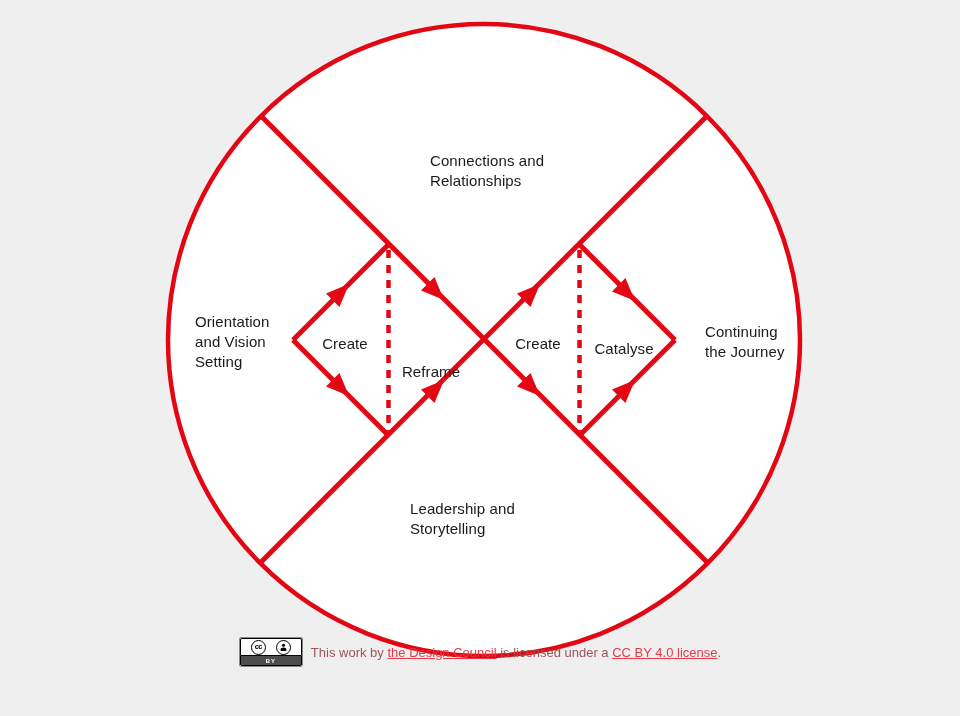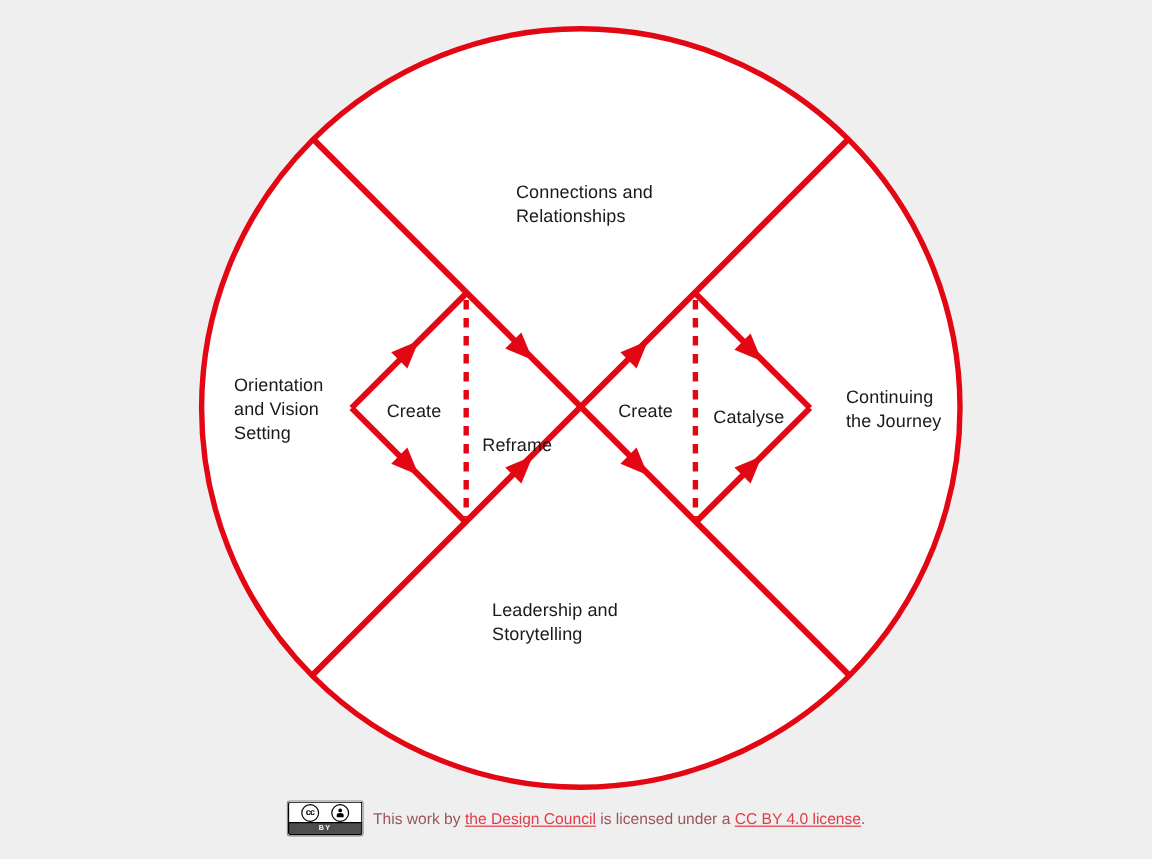--- a/index.html
+++ b/index.html
@@ -25,21 +25,21 @@
     position: absolute;
     font-size: 15px;
     color: #1a1a1a;
     transform: translate(-50%, -50%);
     white-space: nowrap;
     letter-spacing: 0.1px;
   }
 
   .license-bar {
     position: absolute;
-    left: 0; right: 0; top: 667px;
+    left: 0; right: 0; top: 637px;
     display: flex;
     justify-content: center;
     align-items: center;
     gap: 8px;
   }
   .cc-badge {
     display: inline-flex;
     flex-direction: column;
     width: 62px; height: 28px;
     border: 1px solid #8a8a8a;

